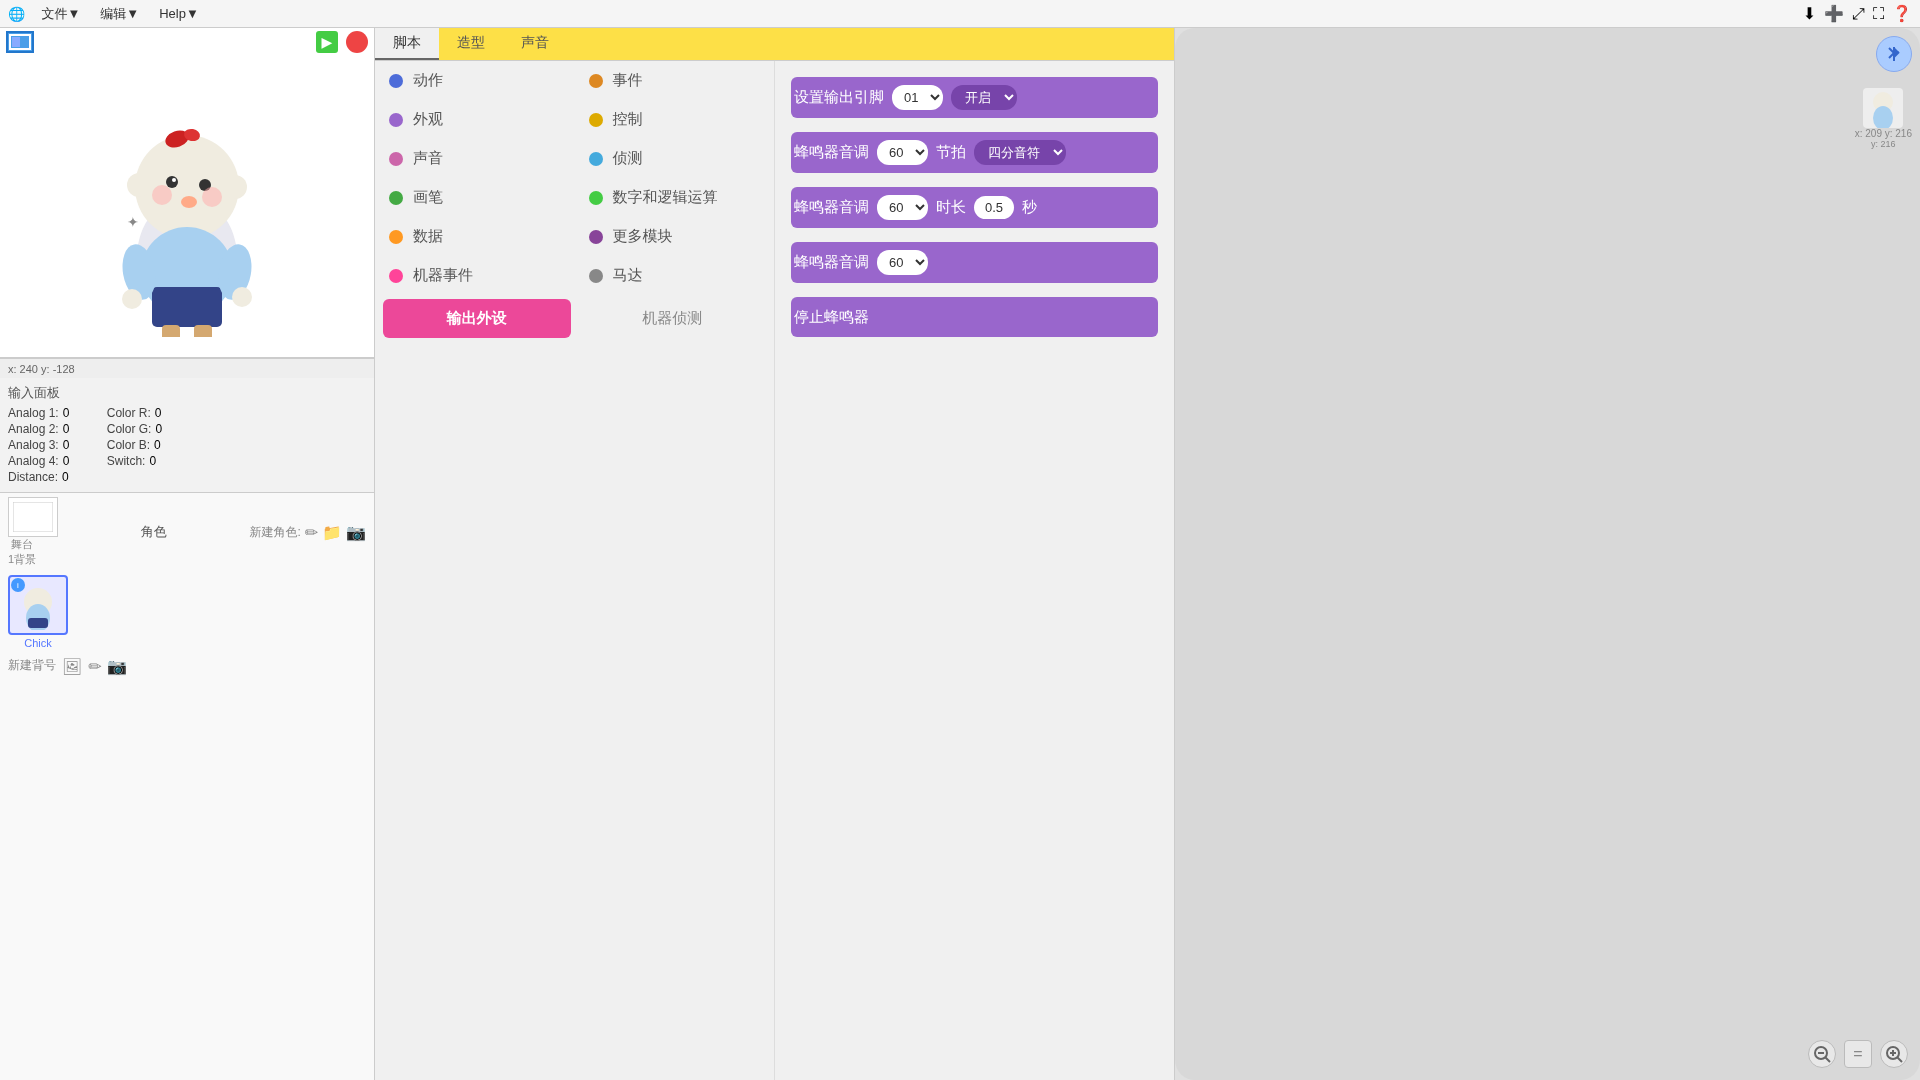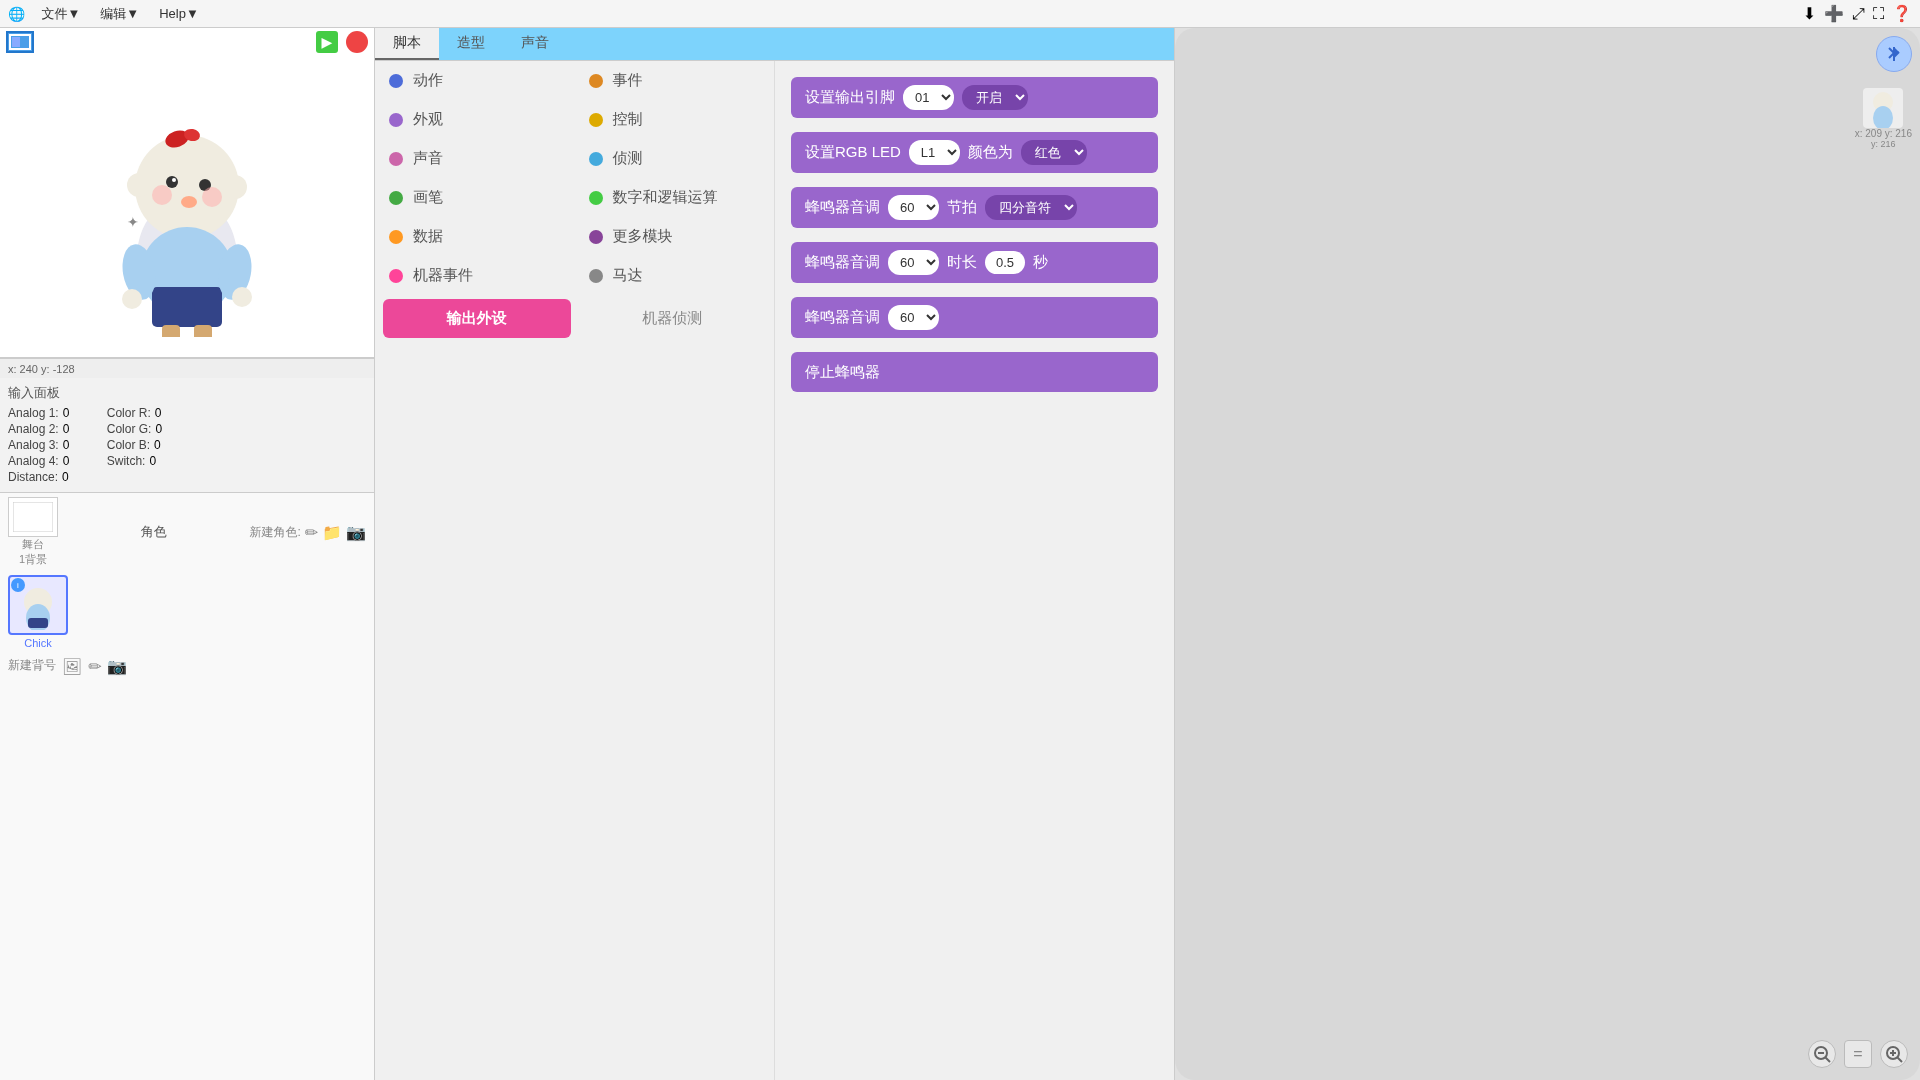--- a/index.html
+++ b/index.html
@@ -160,21 +160,21 @@
       background: #4499ff;
       border-radius: 50%;
       display: flex; align-items: center; justify-content: center;
       font-size: 8px; color: white;
     }
     .sprite-name { font-size: 11px; color: #5577ff; margin-top: 2px; }
 
     #stage-item {
       display: flex;
       flex-direction: column;
-      align-items: center;
+      align-items: flex-start;
       width: 50px;
     }
     .stage-thumb {
       width: 50px; height: 40px;
       border: 1px solid #ccc;
       background: white;
       display: flex; align-items: center; justify-content: center;
     }
     .stage-label { font-size: 11px; color: #888; text-align: center; }
     #new-sprite-icons {
@@ -190,21 +190,21 @@
       width: 800px;
       display: flex;
       flex-direction: column;
       background: #f0f0f0;
       border-right: 1px solid #ccc;
     }
 
     
     #tabs {
       display: flex;
-      background: #7dd3fc;
+      background: #fde047;
       border-bottom: 1px solid #ccc;
     }
     .tab {
       padding: 6px 18px;
       font-size: 14px;
       cursor: pointer;
       color: #555;
       border-bottom: 2px solid transparent;
     }
     .tab.active {
@@ -218,21 +218,21 @@
       display: flex;
       height: 100%;
       overflow: hidden;
     }
 
     
     .block {
       display: inline-flex;
       align-items: center;
       border-radius: 6px;
-      padding: 8px 14px;
+      padding: 8px 3px;
       font-size: 15px;
       color: white;
       cursor: pointer;
       gap: 8px;
       min-height: 40px;
       font-weight: 500;
       white-space: nowrap;
     }
     .block-purple { background: #9966cc; }
     .block-select {
@@ -656,30 +656,20 @@
         <div class="block block-purple">
           <span>设置输出引脚</span>
           <select class="block-select">
             <option>01</option>
           </select>
           <select class="block-select-dark">
             <option>开启</option>
           </select>
         </div>
 
-        <div class="block block-purple">
-          <span>设置RGB  LED</span>
-          <select class="block-select">
-            <option>L1</option>
-          </select>
-          <span>颜色为</span>
-          <select class="block-select-dark">
-            <option>红色</option>
-          </select>
-        </div>
 
         <div class="block block-purple">
           <span>蜂鸣器音调</span>
           <select class="block-select">
             <option>60</option>
           </select>
           <span>节拍</span>
           <select class="block-select-dark">
             <option>四分音符</option>
           </select>

